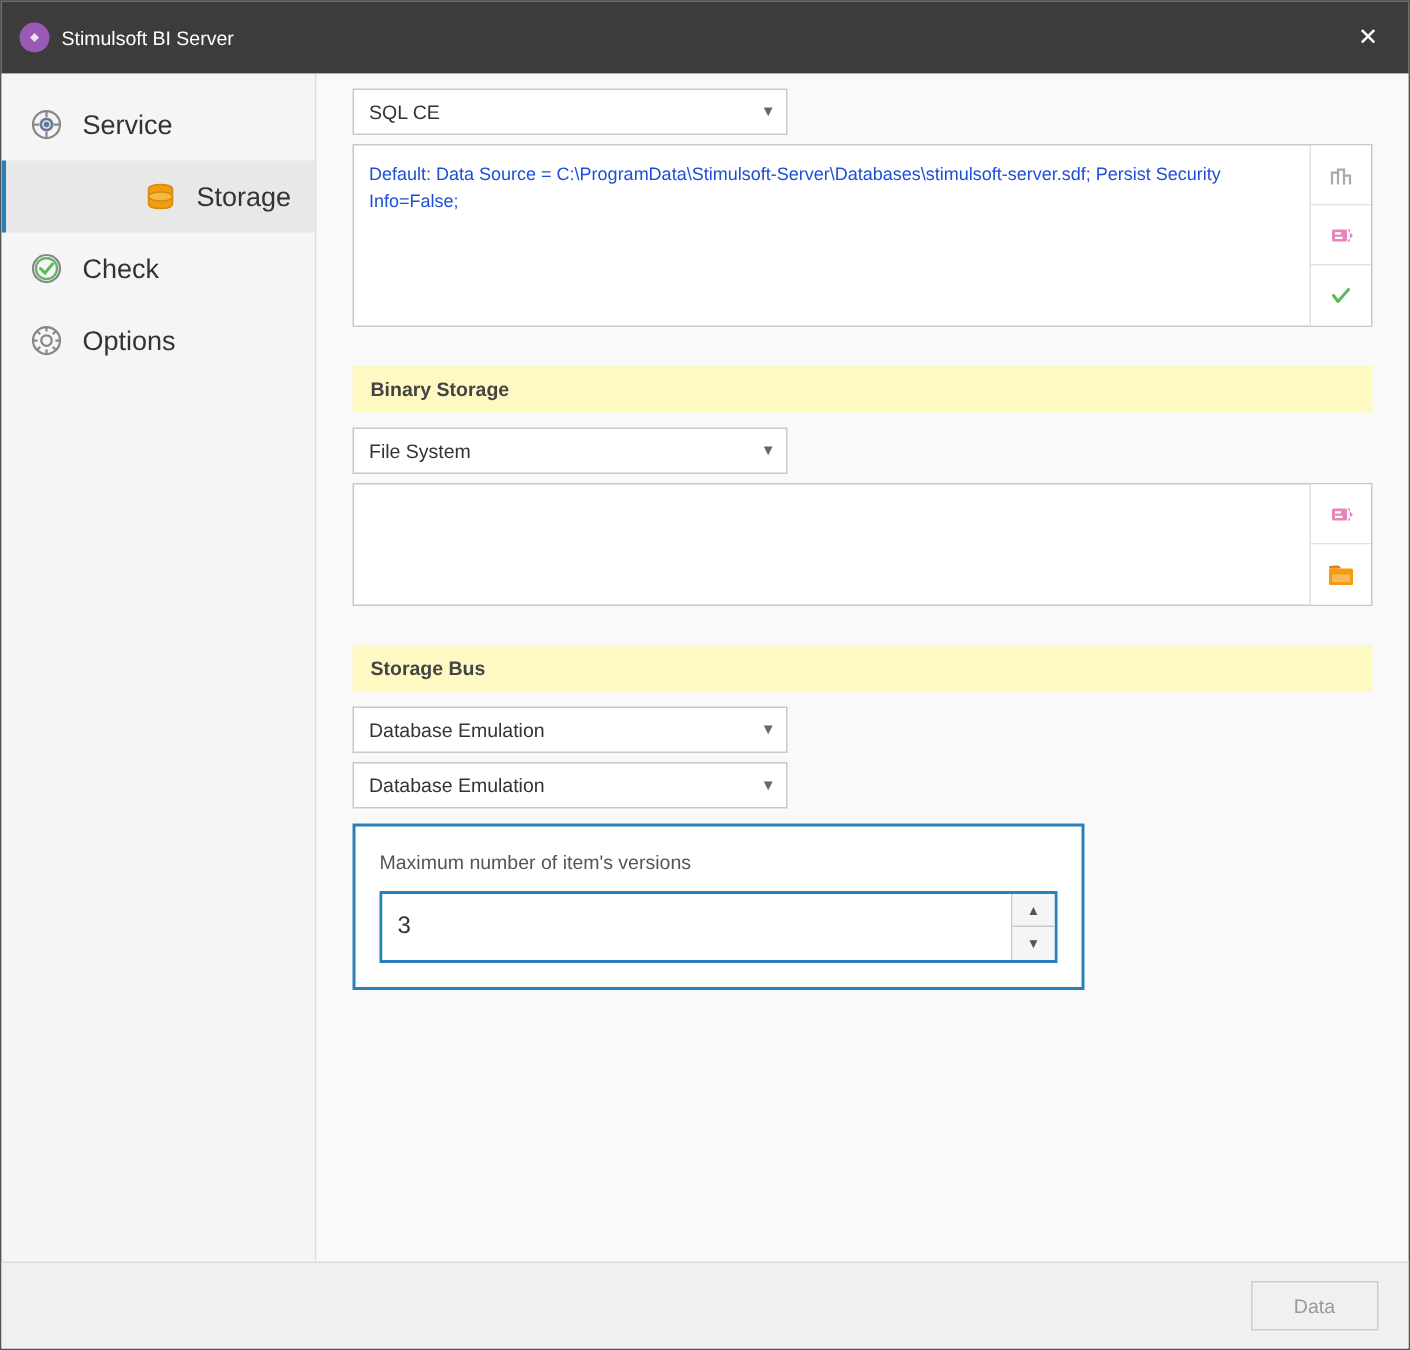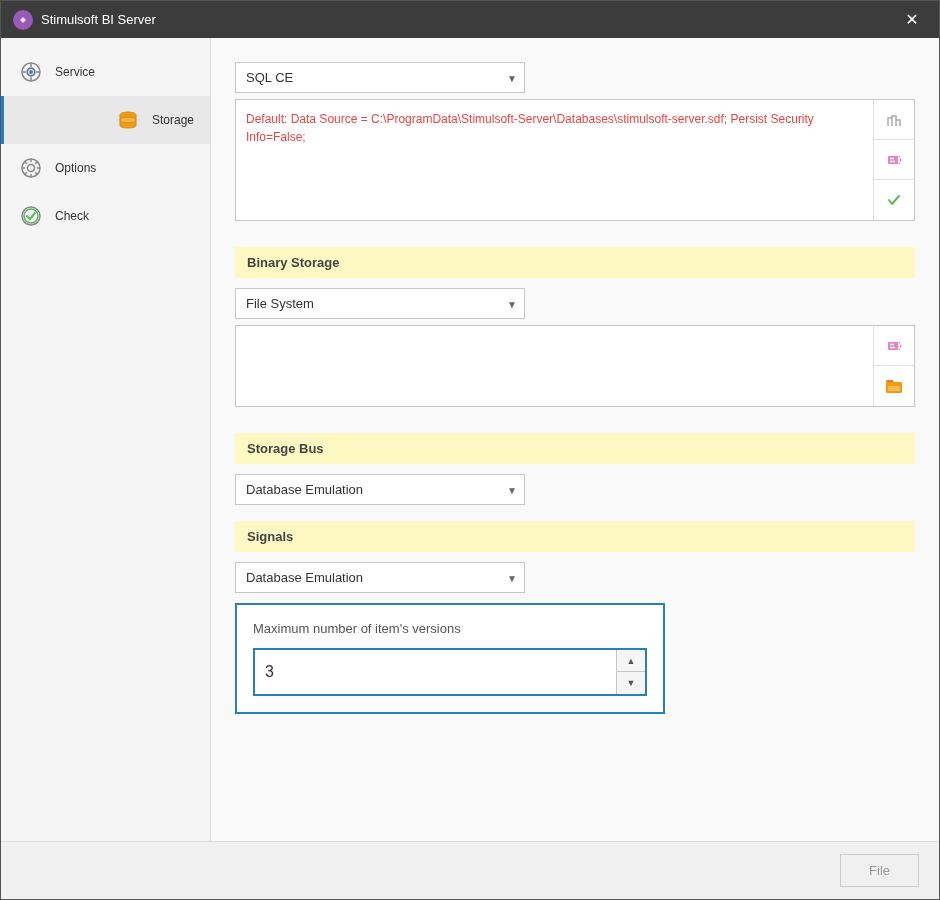--- a/index.html
+++ b/index.html
@@ -17,21 +17,21 @@
       width: 940px;
       height: 900px;
       background: #f0f0f0;
       display: flex;
       flex-direction: column;
       border: 1px solid #555;
     }
     .title-bar {
       background: #3c3c3c;
       color: white;
-      height: 37px;
+      height: 48px;
       display: flex;
       align-items: center;
       padding: 0 12px;
       flex-shrink: 0;
     }
     .title-bar-icon {
       width: 20px;
       height: 20px;
       margin-right: 8px;
       background: #9b59b6;
@@ -68,21 +68,21 @@
       background: #f5f5f5;
       border-right: 1px solid #ddd;
       padding: 10px 0;
       flex-shrink: 0;
     }
     .sidebar-item {
       display: flex;
       align-items: center;
       padding: 10px 16px;
       cursor: pointer;
-      font-size: 12px;
+      font-size: 18px;
       color: #333;
       position: relative;
     }
     .sidebar-item.active {
       background: #e8e8e8;
       justify-content: flex-end;
     }
     .sidebar-item.active::before {
       content: '';
       position: absolute;
@@ -98,21 +98,21 @@
       margin-right: 10px;
       display: flex;
       align-items: center;
       justify-content: center;
       flex-shrink: 0;
     }
     .content-area {
       flex: 1;
       background: #f9f9f9;
       overflow-y: auto;
-      padding: 24px 24px;
+      padding: 10px 24px;
       display: flex;
       flex-direction: column;
       gap: 0;
     }
     .section-header {
       background: #fef9c3;
       padding: 8px 12px;
       font-size: 13px;
       font-weight: 600;
       color: #444;
@@ -152,21 +152,21 @@
       display: flex;
       gap: 0;
       margin-bottom: 16px;
       border: 1px solid #c8c8c8;
       background: white;
     }
     .connection-string-text {
       flex: 1;
       padding: 10px;
       font-size: 12px;
-      color: #ef4444;
+      color: #1d4ed8;
       min-height: 100px;
       line-height: 1.5;
     }
     .connection-string-buttons {
       display: flex;
       flex-direction: column;
       border-left: 1px solid #e0e0e0;
     }
     .cs-btn {
       width: 40px;
@@ -196,21 +196,21 @@
       display: flex;
       flex-direction: column;
       border-left: 1px solid #e0e0e0;
     }
     .versions-box {
       border: 2px solid #2980b9;
       background: white;
       padding: 16px;
       margin-top: 4px;
       display: inline-block;
-      width: 430px;
+      width: 488px;
     }
     .versions-title {
       font-size: 13px;
       color: #555;
       margin-bottom: 12px;
       font-weight: 400;
     }
     .spinner-wrapper {
       display: flex;
       align-items: stretch;
@@ -308,36 +308,36 @@
           </svg>
         </div>
         <span>Storage</span>
       </div>
 
 
       <div class="sidebar-item">
         <div class="sidebar-icon">
           <svg width="22" height="22" viewBox="0 0 22 22">
             <circle cx="11" cy="11" r="9" fill="none" stroke="#888" stroke-width="1.5"></circle>
-            <circle cx="11" cy="11" r="3.5" fill="none" stroke="#888" stroke-width="1.5"></circle>
-            <path d="M11 2 L11 5 M11 17 L11 20 M2 11 L5 11 M17 11 L20 11 M4.7 4.7 L6.8 6.8 M15.2 15.2 L17.3 17.3 M17.3 4.7 L15.2 6.8 M6.8 15.2 L4.7 17.3" stroke="#888" stroke-width="1.5"></path>
+            <circle cx="11" cy="11" r="7" fill="none" stroke="#5cb85c" stroke-width="1.5"></circle>
+            <path d="M7 11 L10 14 L15 8" stroke="#5cb85c" stroke-width="2" fill="none" stroke-linecap="round"></path>
           </svg>
         </div>
-        <span>Options</span>
+        <span>Check</span>
       </div>
 
       <div class="sidebar-item">
         <div class="sidebar-icon">
           <svg width="22" height="22" viewBox="0 0 22 22">
             <circle cx="11" cy="11" r="9" fill="none" stroke="#888" stroke-width="1.5"></circle>
-            <circle cx="11" cy="11" r="7" fill="none" stroke="#5cb85c" stroke-width="1.5"></circle>
-            <path d="M7 11 L10 14 L15 8" stroke="#5cb85c" stroke-width="2" fill="none" stroke-linecap="round"></path>
+            <circle cx="11" cy="11" r="3.5" fill="none" stroke="#888" stroke-width="1.5"></circle>
+            <path d="M11 2 L11 5 M11 17 L11 20 M2 11 L5 11 M17 11 L20 11 M4.7 4.7 L6.8 6.8 M15.2 15.2 L17.3 17.3 M17.3 4.7 L15.2 6.8 M6.8 15.2 L4.7 17.3" stroke="#888" stroke-width="1.5"></path>
           </svg>
         </div>
-        <span>Check</span>
+        <span>Options</span>
       </div>
     </div>
 
     <div class="content-area">
 
       <div class="section-row">
         <div class="select-wrapper">
           <select class="custom-select">
             <option>SQL CE</option>
             <option>SQLite</option>
@@ -411,21 +411,20 @@
         <div class="select-wrapper">
           <select class="custom-select">
             <option>Database Emulation</option>
             <option>Redis</option>
             <option>Azure Service Bus</option>
           </select>
           <span class="select-arrow">▼</span>
         </div>
       </div>
 
-      <div class="section-header">Signals</div>
 
       <div class="section-row">
         <div class="select-wrapper">
           <select class="custom-select">
             <option>Database Emulation</option>
             <option>Redis</option>
             <option>Azure Service Bus</option>
           </select>
           <span class="select-arrow">▼</span>
         </div>
@@ -439,15 +438,15 @@
             <div class="spinner-btn">▲</div>
             <div class="spinner-btn">▼</div>
           </div>
         </div>
       </div>
 
     </div>
   </div>
 
   <div class="footer">
-    <button class="save-btn">File</button>
+    <button class="save-btn">Data</button>
   </div>
 </div>
 
 </body></html>

